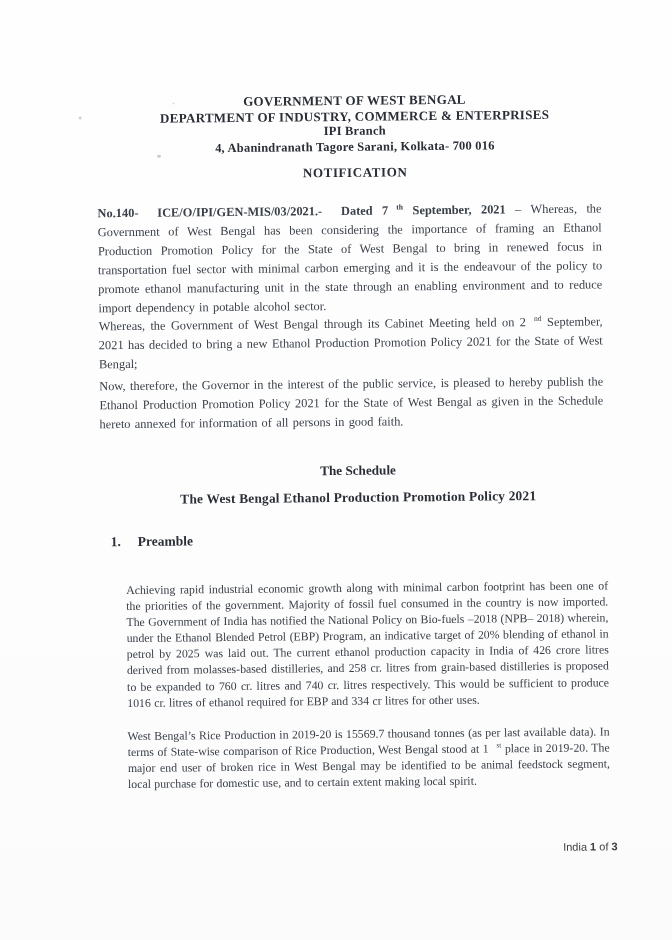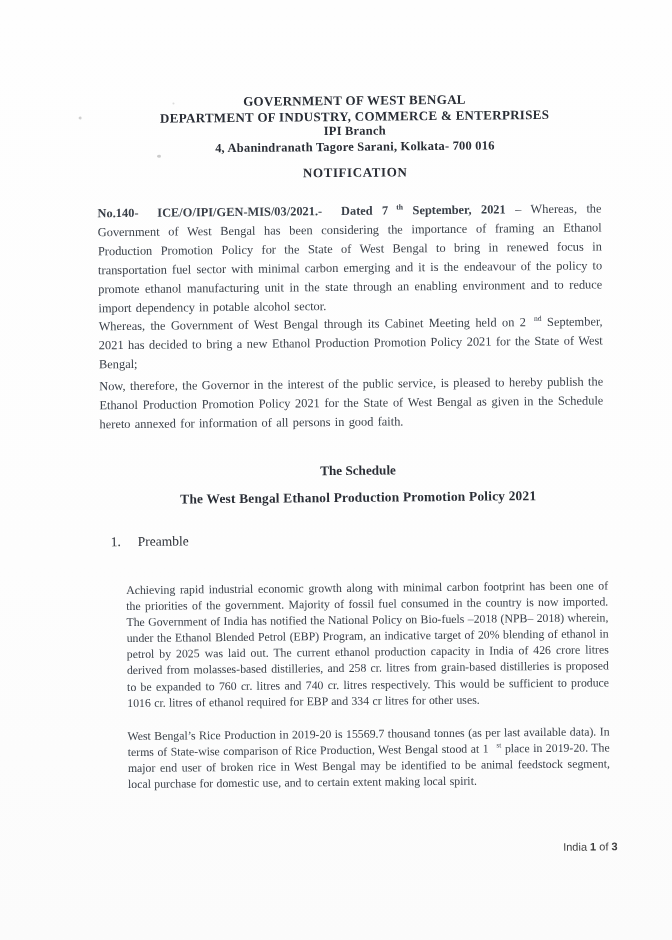--- a/index.html
+++ b/index.html
@@ -42,21 +42,21 @@
     position:absolute;left:40px;top:463px;width:636px;text-align:center;
     font-weight:bold;font-size:13.2px;color:#2a2e36;
   }
   .policy-title{
     position:absolute;left:40px;top:490px;width:636px;text-align:center;
     font-weight:bold;font-size:13.4px;color:#2a2e36;letter-spacing:.2px;
   }
 
   .section-heading{
     position:absolute;left:110px;top:532px;
-    font-weight:normal;font-size:13.5px;color:#2a2e36;
+    font-weight:bold;font-size:13.5px;color:#2a2e36;
   }
   .sec-num{display:inline-block;width:27px;}
 
   .preamble{
     position:absolute;left:125px;width:482px;margin:0;
     font-size:11.8px;line-height:16.1px;text-align:justify;
     word-spacing:.03em;color:#3a4049;
   }
   .pre1{top:580px;}
   .pre2{top:726px;}

